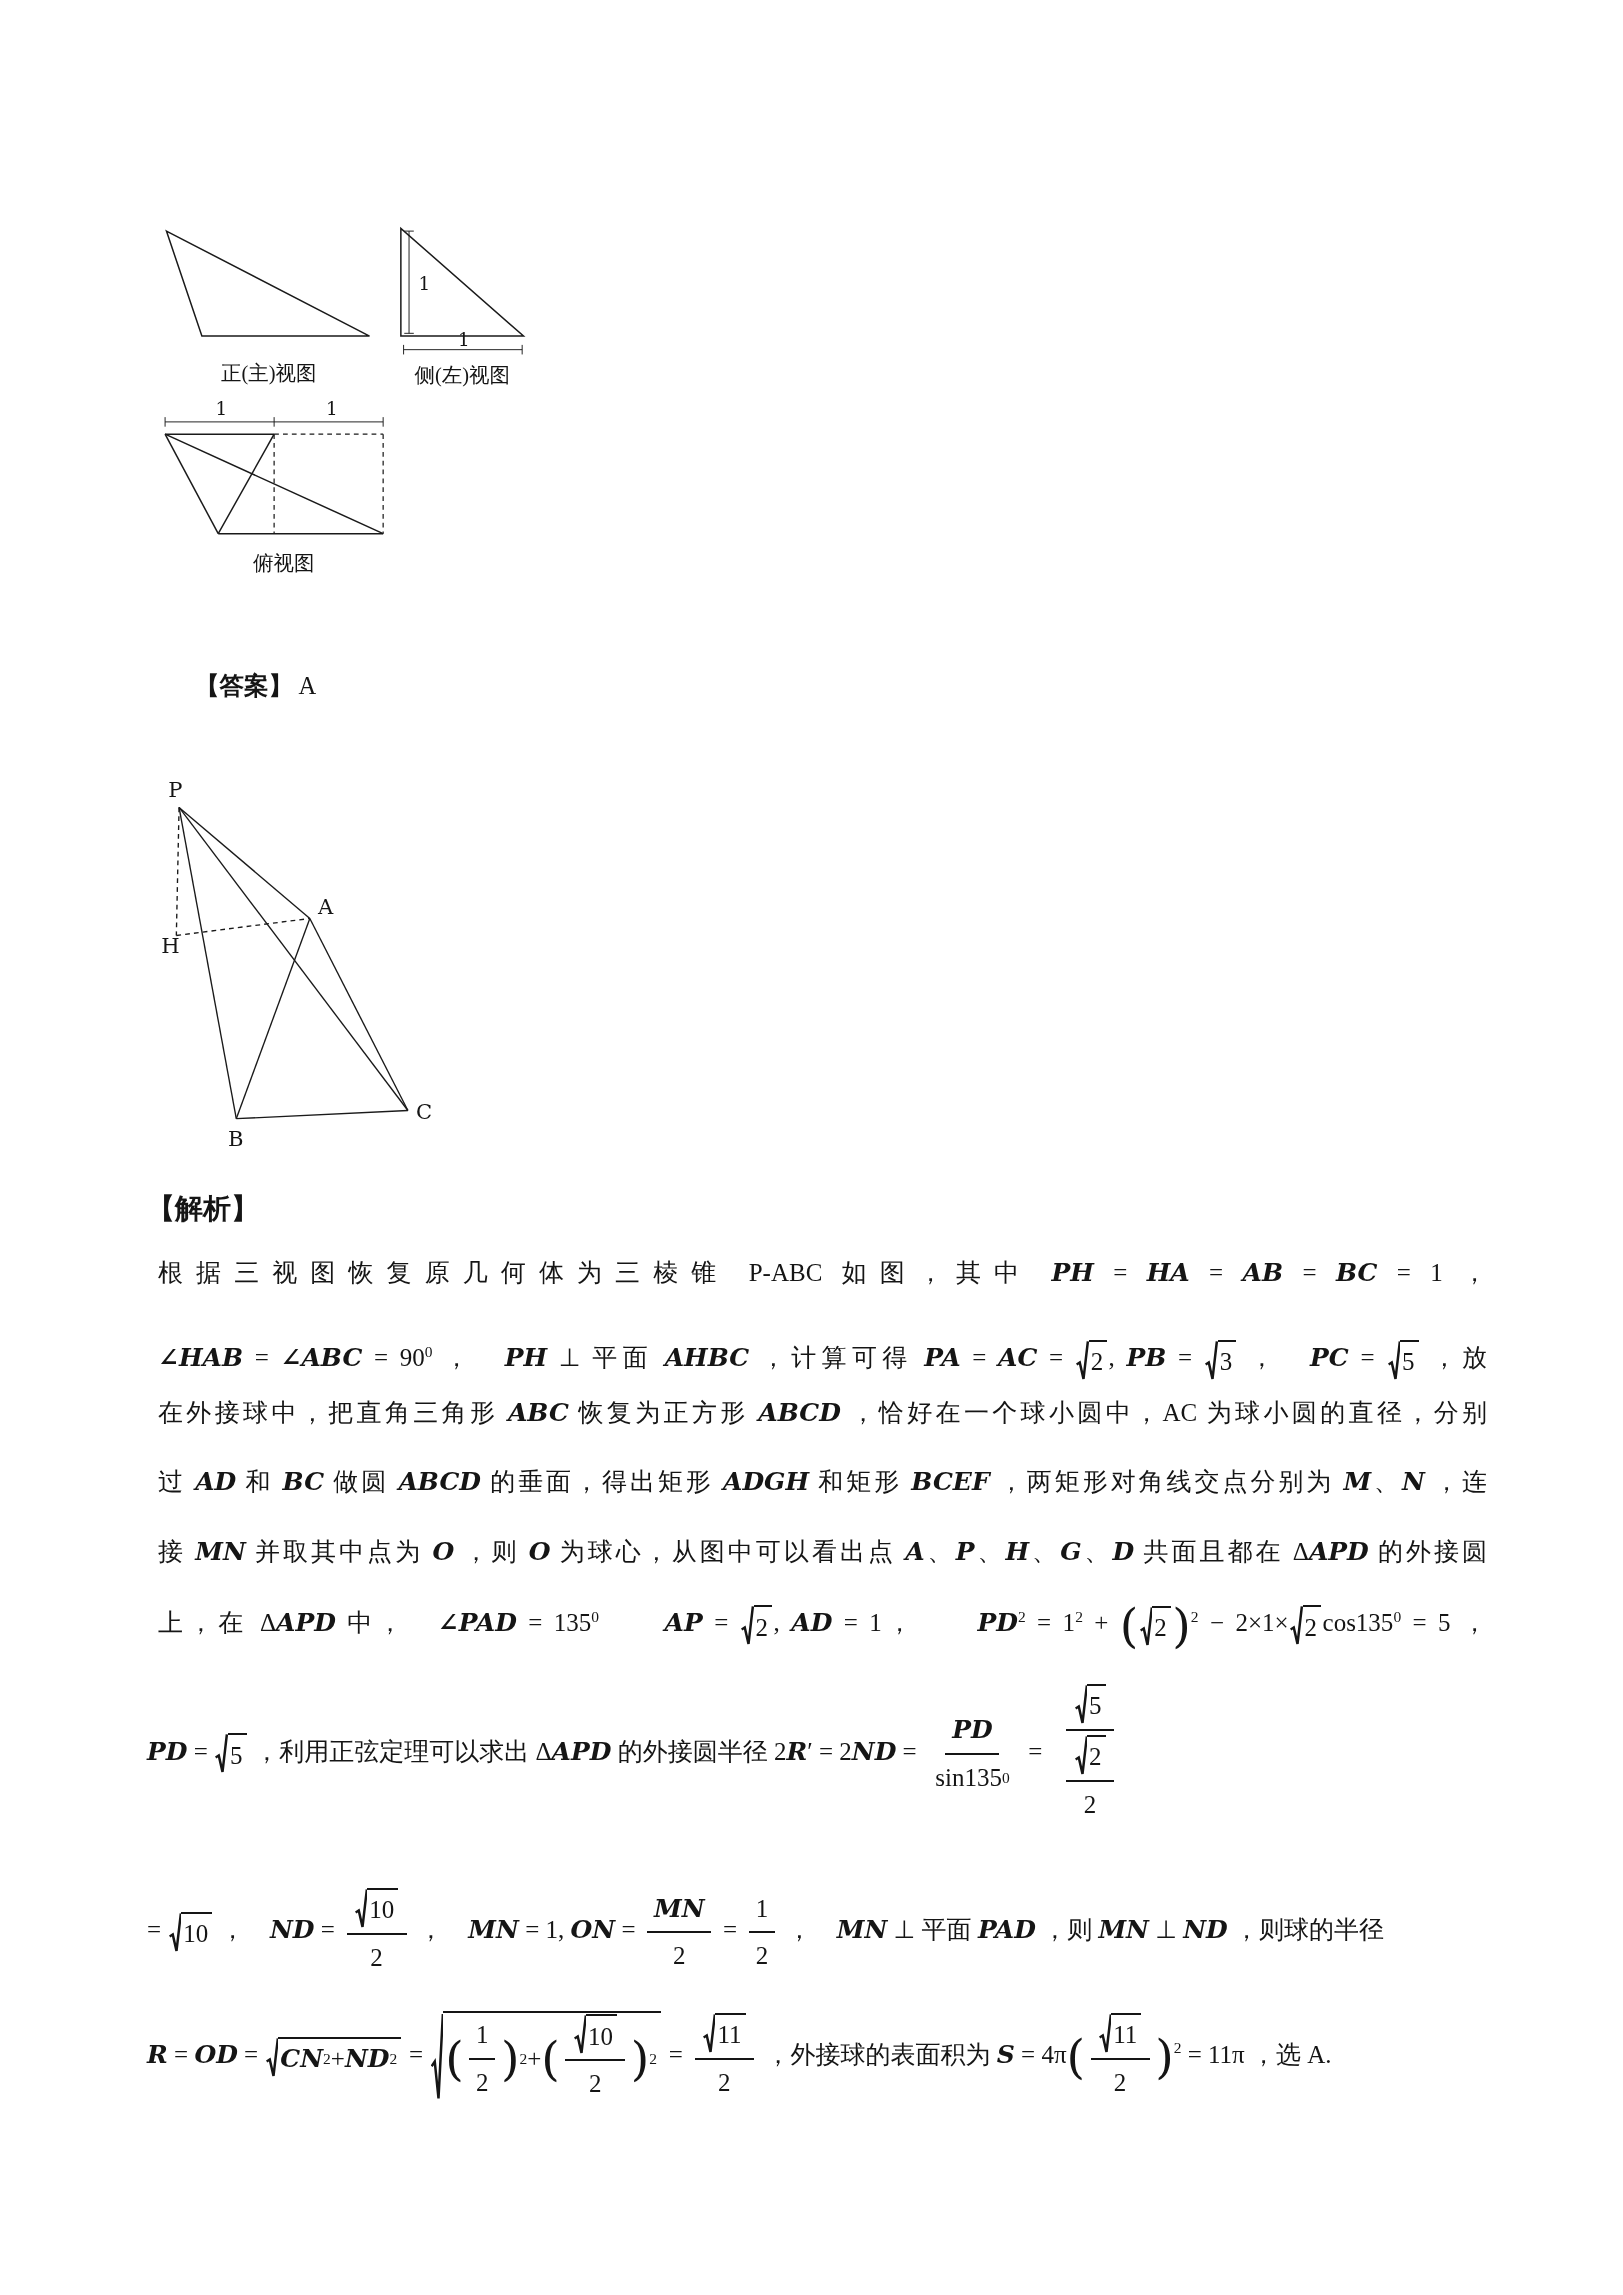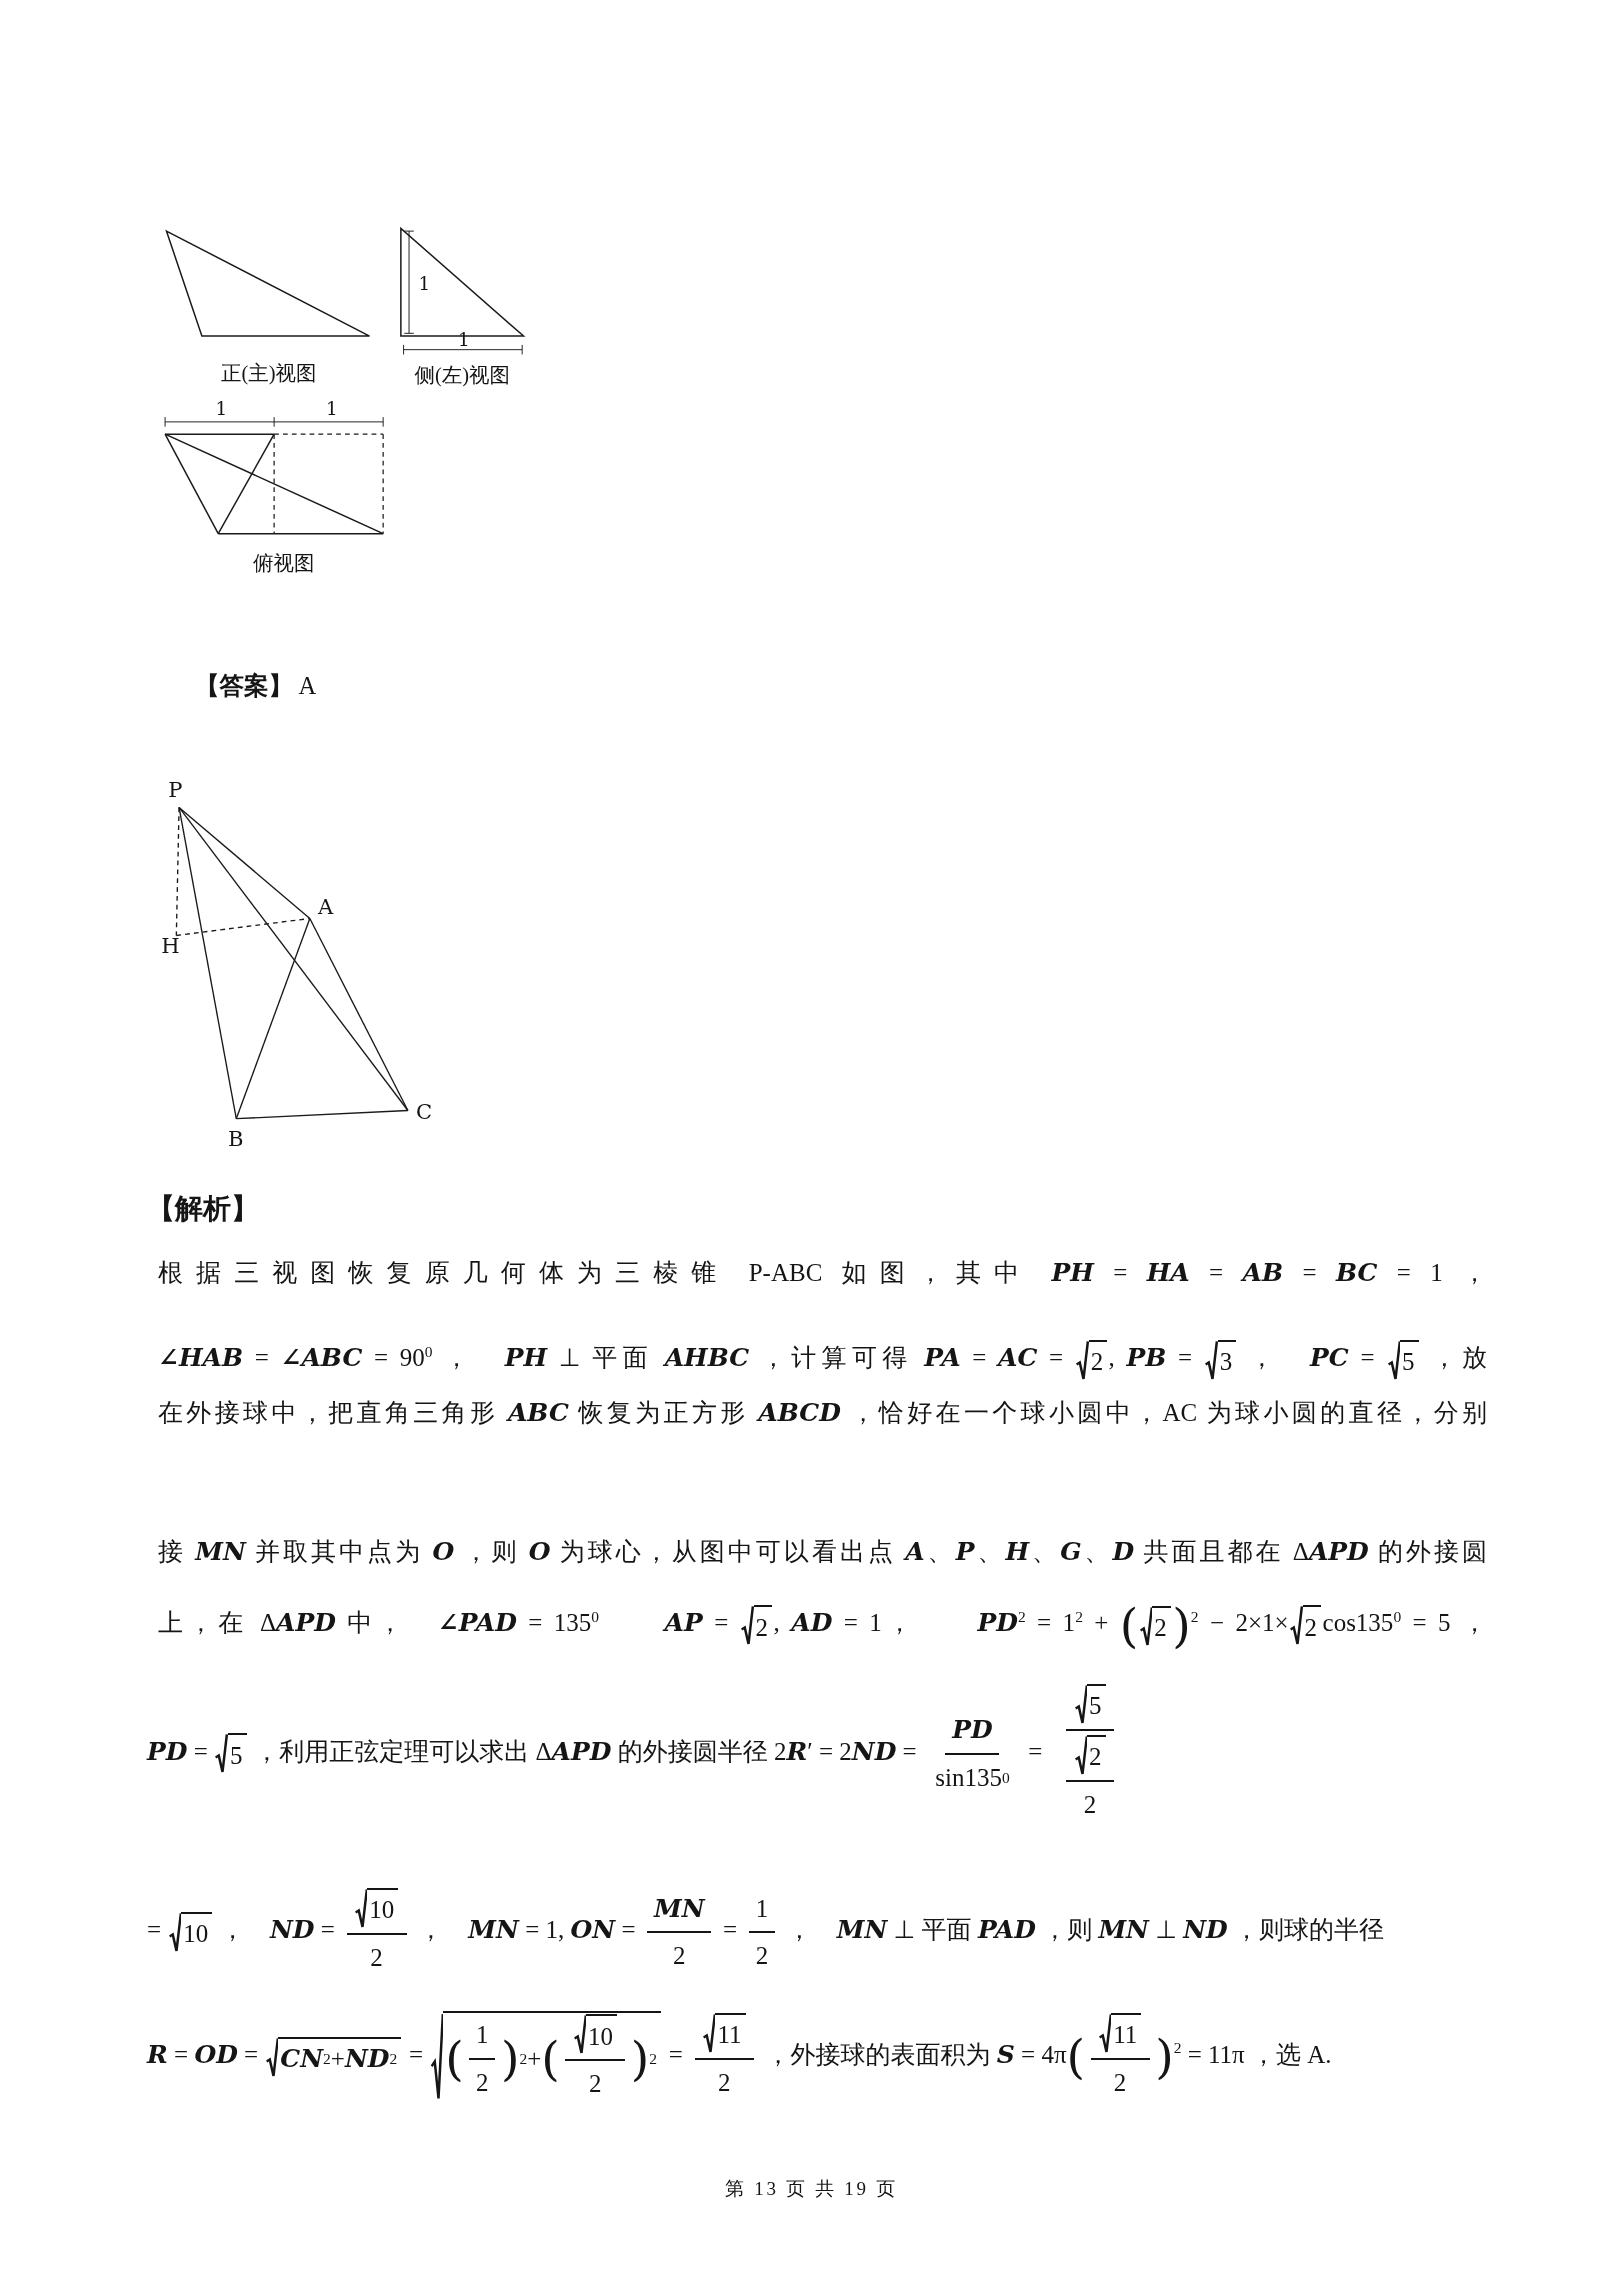--- a/index.html
+++ b/index.html
@@ -129,20 +129,21 @@
           <path d="M1 36 L6 33 L12 57 L19 2" fill="none" stroke="currentColor" stroke-width="2.5" vector-effect="non-scaling-stroke"></path>
         </svg>
         <span class="rad">3</span>
       </span> ，　<span class="mi">PC</span> = <span class="sqrt">
         <svg viewBox="0 0 20 60" preserveAspectRatio="none" class="rsvg">
           <path d="M1 36 L6 33 L12 57 L19 2" fill="none" stroke="currentColor" stroke-width="2.5" vector-effect="non-scaling-stroke"></path>
         </svg>
         <span class="rad">5</span>
       </span> ，放</div>
   <div class="sol-line just" style="top:1394px">在外接球中，把直角三角形 <span class="mi">ABC</span> 恢复为正方形 <span class="mi">ABCD</span> ，恰好在一个球小圆中，AC 为球小圆的直径，分别</div>
+  <div class="sol-line just" style="top:1463px">过 <span class="mi">AD</span> 和 <span class="mi">BC</span> 做圆 <span class="mi">ABCD</span> 的垂面，得出矩形 <span class="mi">ADGH</span> 和矩形 <span class="mi">BCEF</span> ，两矩形对角线交点分别为 <span class="mi">M</span>、<span class="mi">N</span> ，连</div>
   <div class="sol-line just" style="top:1533px">接 <span class="mi">MN</span> 并取其中点为 <span class="mi">O</span> ，则 <span class="mi">O</span> 为球心，从图中可以看出点 <span class="mi">A</span>、<span class="mi">P</span>、<span class="mi">H</span>、<span class="mi">G</span>、<span class="mi">D</span> 共面且都在 Δ<span class="mi">APD</span> 的外接圆</div>
   <div class="sol-line just" style="top:1602px">上，在 Δ<span class="mi">APD</span> 中，　<span class="mi">∠PAD</span> = 135<sup>0</sup>　　<span class="mi">AP</span> = <span class="sqrt">
         <svg viewBox="0 0 20 60" preserveAspectRatio="none" class="rsvg">
           <path d="M1 36 L6 33 L12 57 L19 2" fill="none" stroke="currentColor" stroke-width="2.5" vector-effect="non-scaling-stroke"></path>
         </svg>
         <span class="rad">2</span>
       </span>, <span class="mi">AD</span> = 1，　　<span class="mi">PD</span><sup>2</sup> = 1<sup>2</sup> + <span class="pgroup">
         <span class="bigp">(</span>
         <span><span class="sqrt">
             <svg viewBox="0 0 20 60" preserveAspectRatio="none" class="rsvg">
@@ -264,16 +265,15 @@
                   <path d="M1 36 L6 33 L12 57 L19 2" fill="none" stroke="currentColor" stroke-width="2.5" vector-effect="non-scaling-stroke"></path>
                 </svg>
                 <span class="rad">11</span>
               </span>
             </span>
             <span class="den">2</span>
           </span></span>
         <span class="bigp">)</span>
       </span><sup>2</sup> = 11π ，选 A.</div>
 
-  <div class="footer">第 13 页 共 19 页</div>
 
 </div>
 
 
 </body></html>

